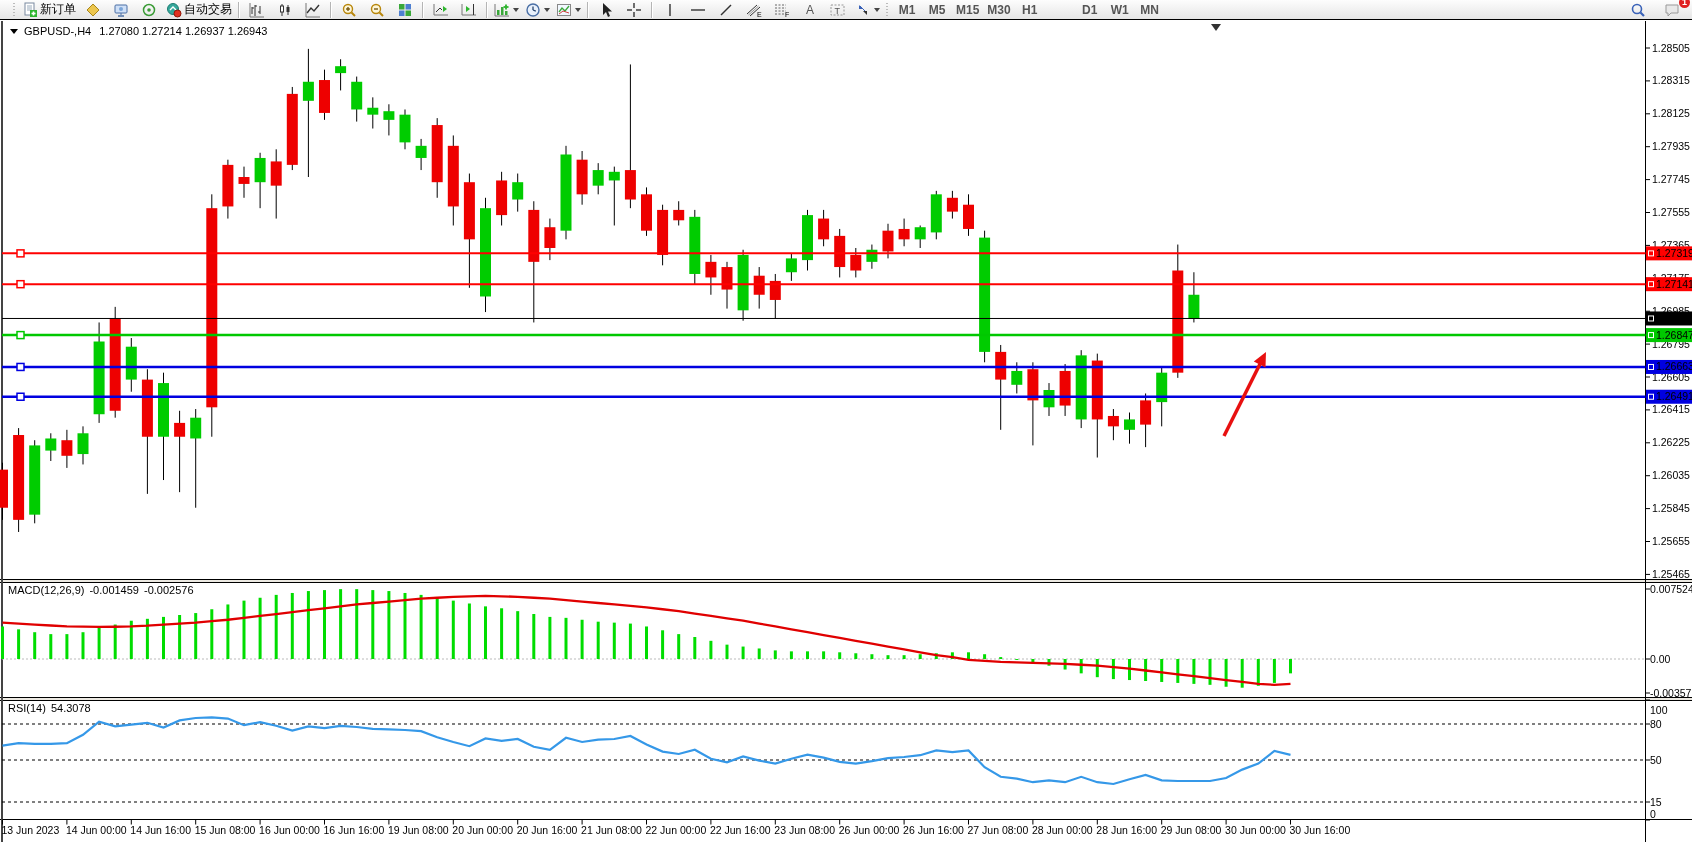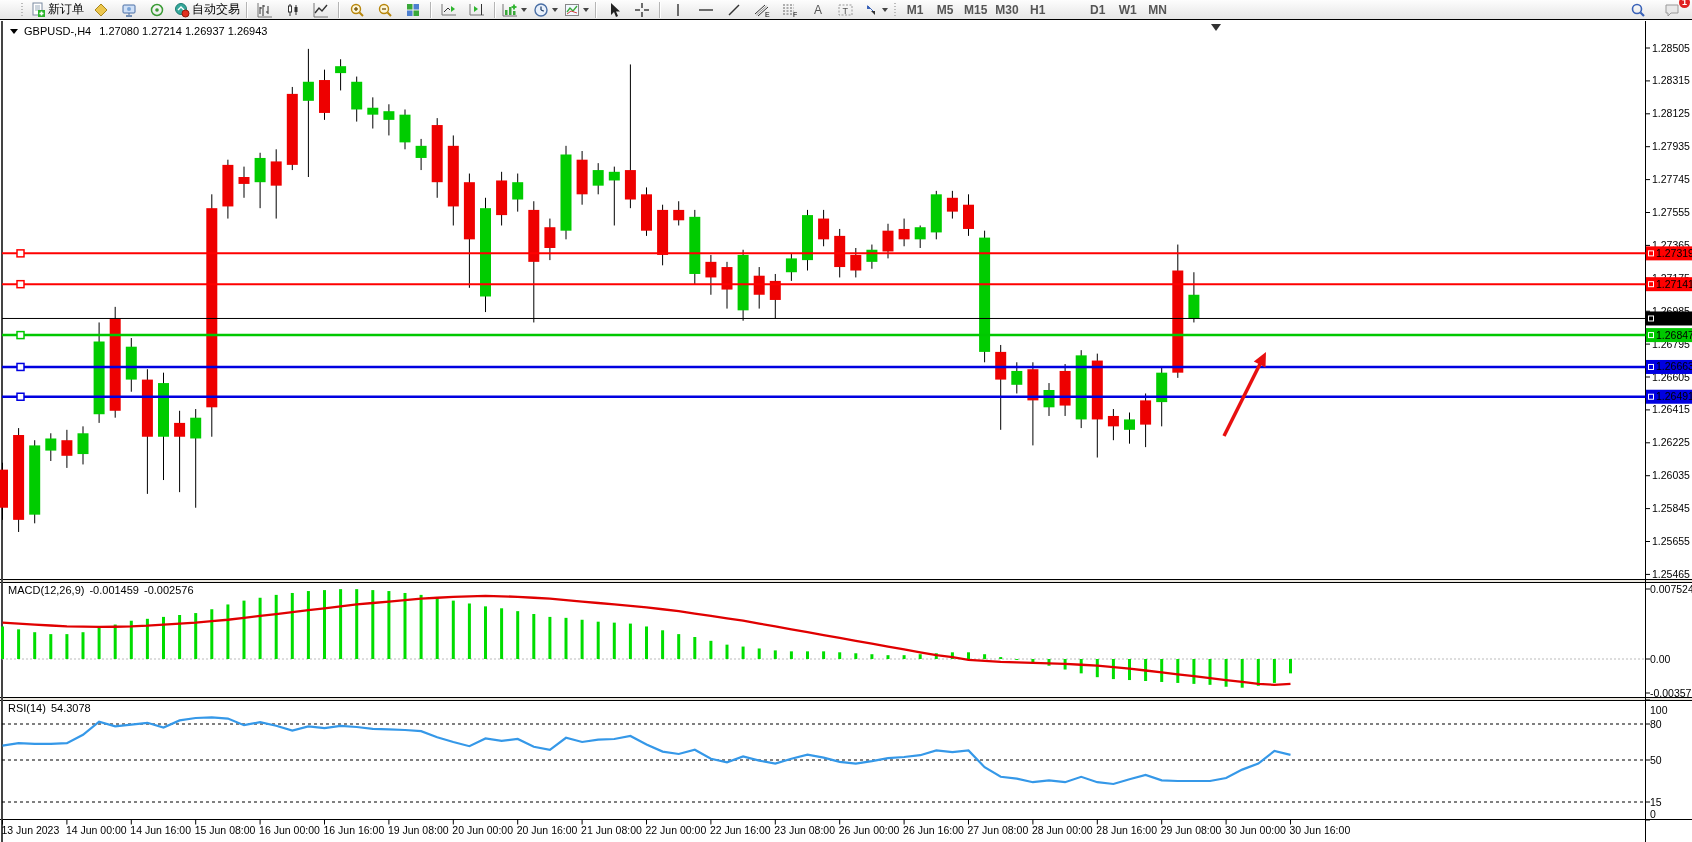--- a/index.html
+++ b/index.html
@@ -1,20 +1,20 @@
 <!DOCTYPE html>
 <html><head>
 <meta charset="utf-8">
 <style>
   html,body{margin:0;padding:0;width:1692px;height:842px;overflow:hidden;background:#fff;
     font-family:"Liberation Sans","DejaVu Sans",sans-serif;-webkit-font-smoothing:antialiased;}
   
   #toolbar{position:absolute;left:0;top:0;width:1692px;height:20px;
     background:linear-gradient(#fdfdfd,#e6e6e6);border-bottom:1px solid #000;
-    display:flex;align-items:center;box-sizing:border-box;padding-left:18px;}
+    display:flex;align-items:center;box-sizing:border-box;padding-left:10px;}
   .grip{width:5px;height:14px;margin:0 2px;
     background:repeating-linear-gradient(180deg,#bbb 0 1px,transparent 1px 3px);
     background-size:2px 100%;background-repeat:repeat-y;background-position:1px 0;}
   .sep{width:0;height:16px;border-left:1px solid #b5b5b5;border-right:1px solid #fff;margin:0 3px;}
   .tbtn{height:18px;min-width:22px;display:flex;align-items:center;justify-content:center;
     gap:2px;padding:0 2px;border:1px solid transparent;border-radius:2px;cursor:default;}
   .tbtn span.lbl{font-size:12px;color:#000;white-space:nowrap;}
   .caret{width:0;height:0;border-left:3px solid transparent;border-right:3px solid transparent;
     border-top:4px solid #444;margin-left:1px;}
   .tf{height:16px;min-width:22px;padding:0 3px;display:flex;align-items:center;justify-content:center;

